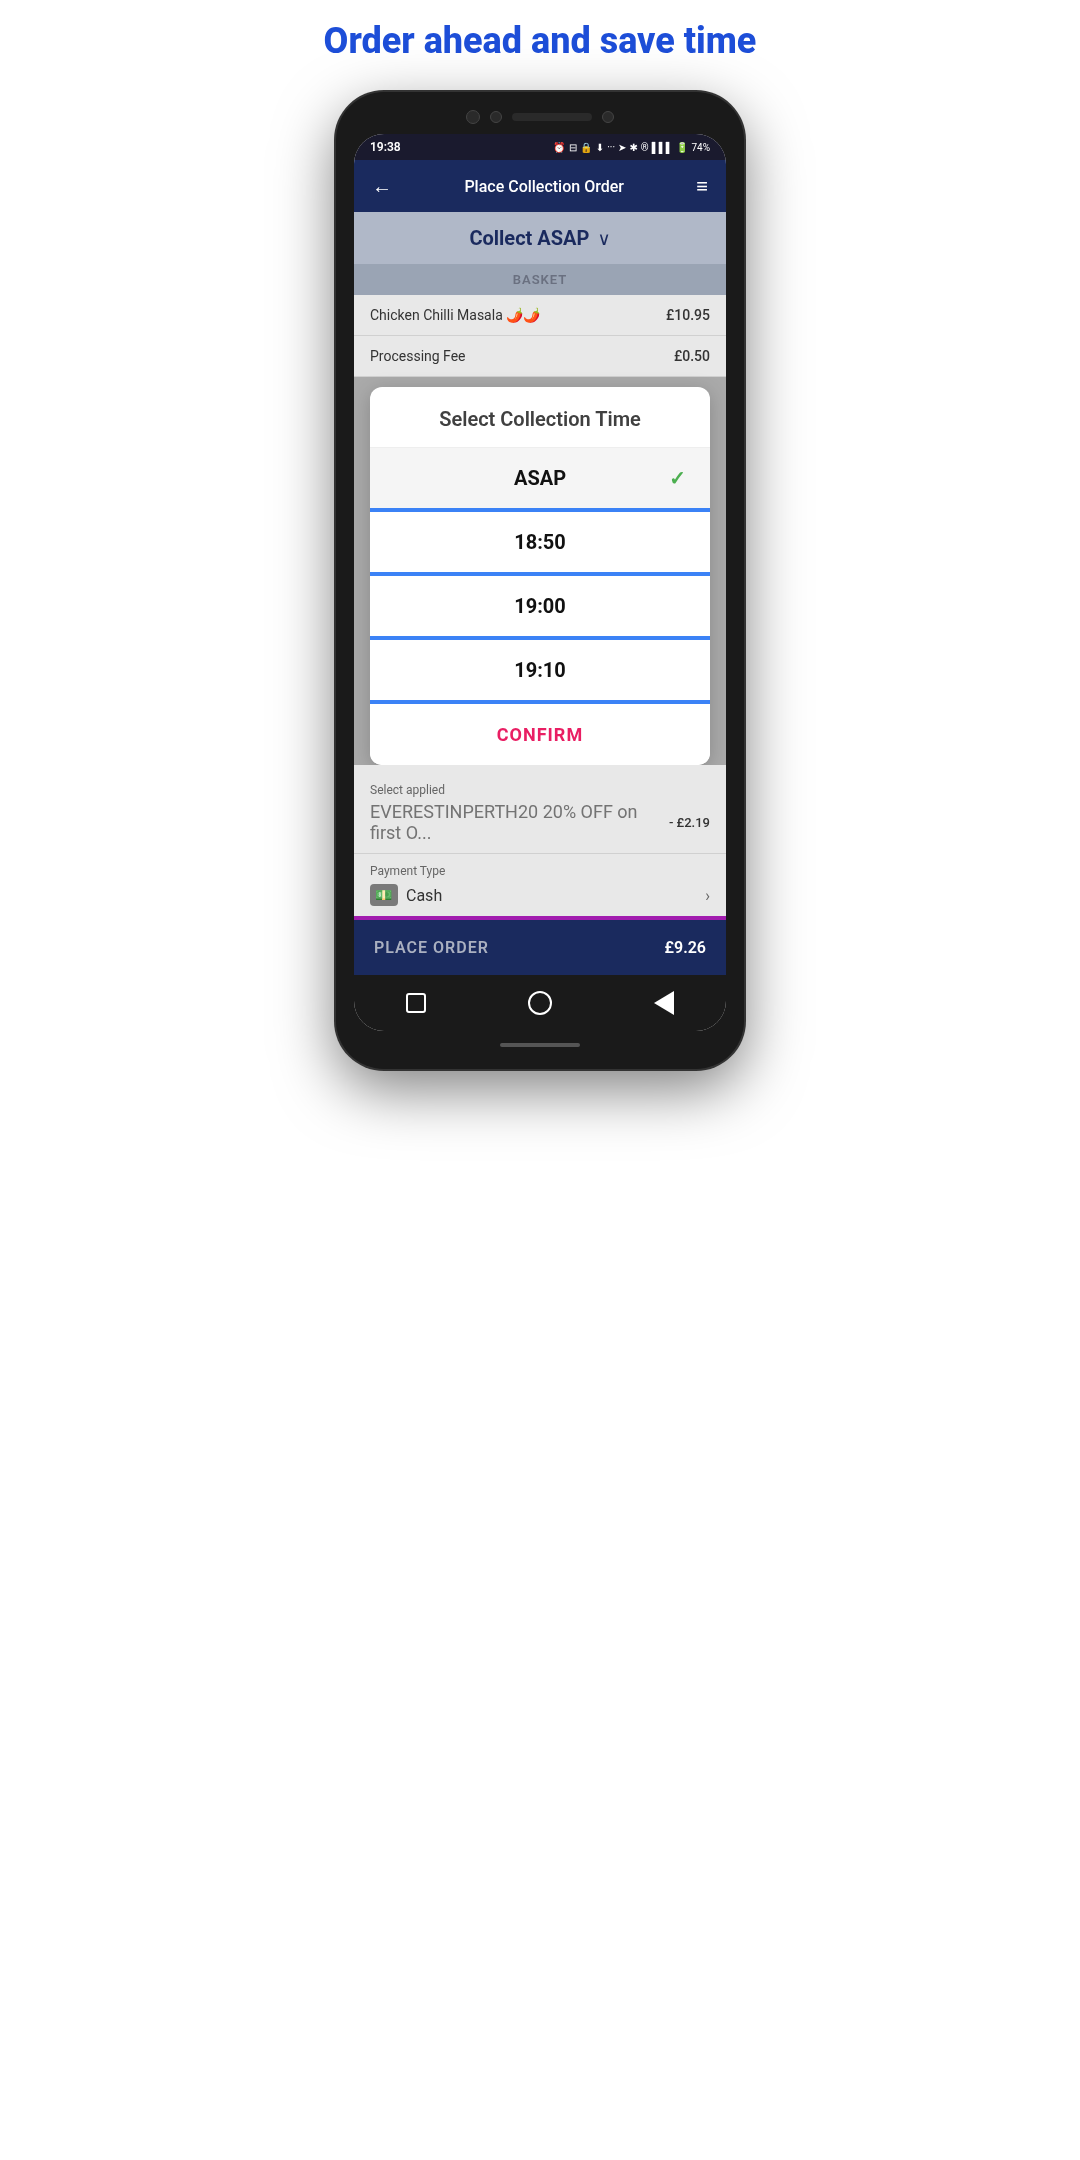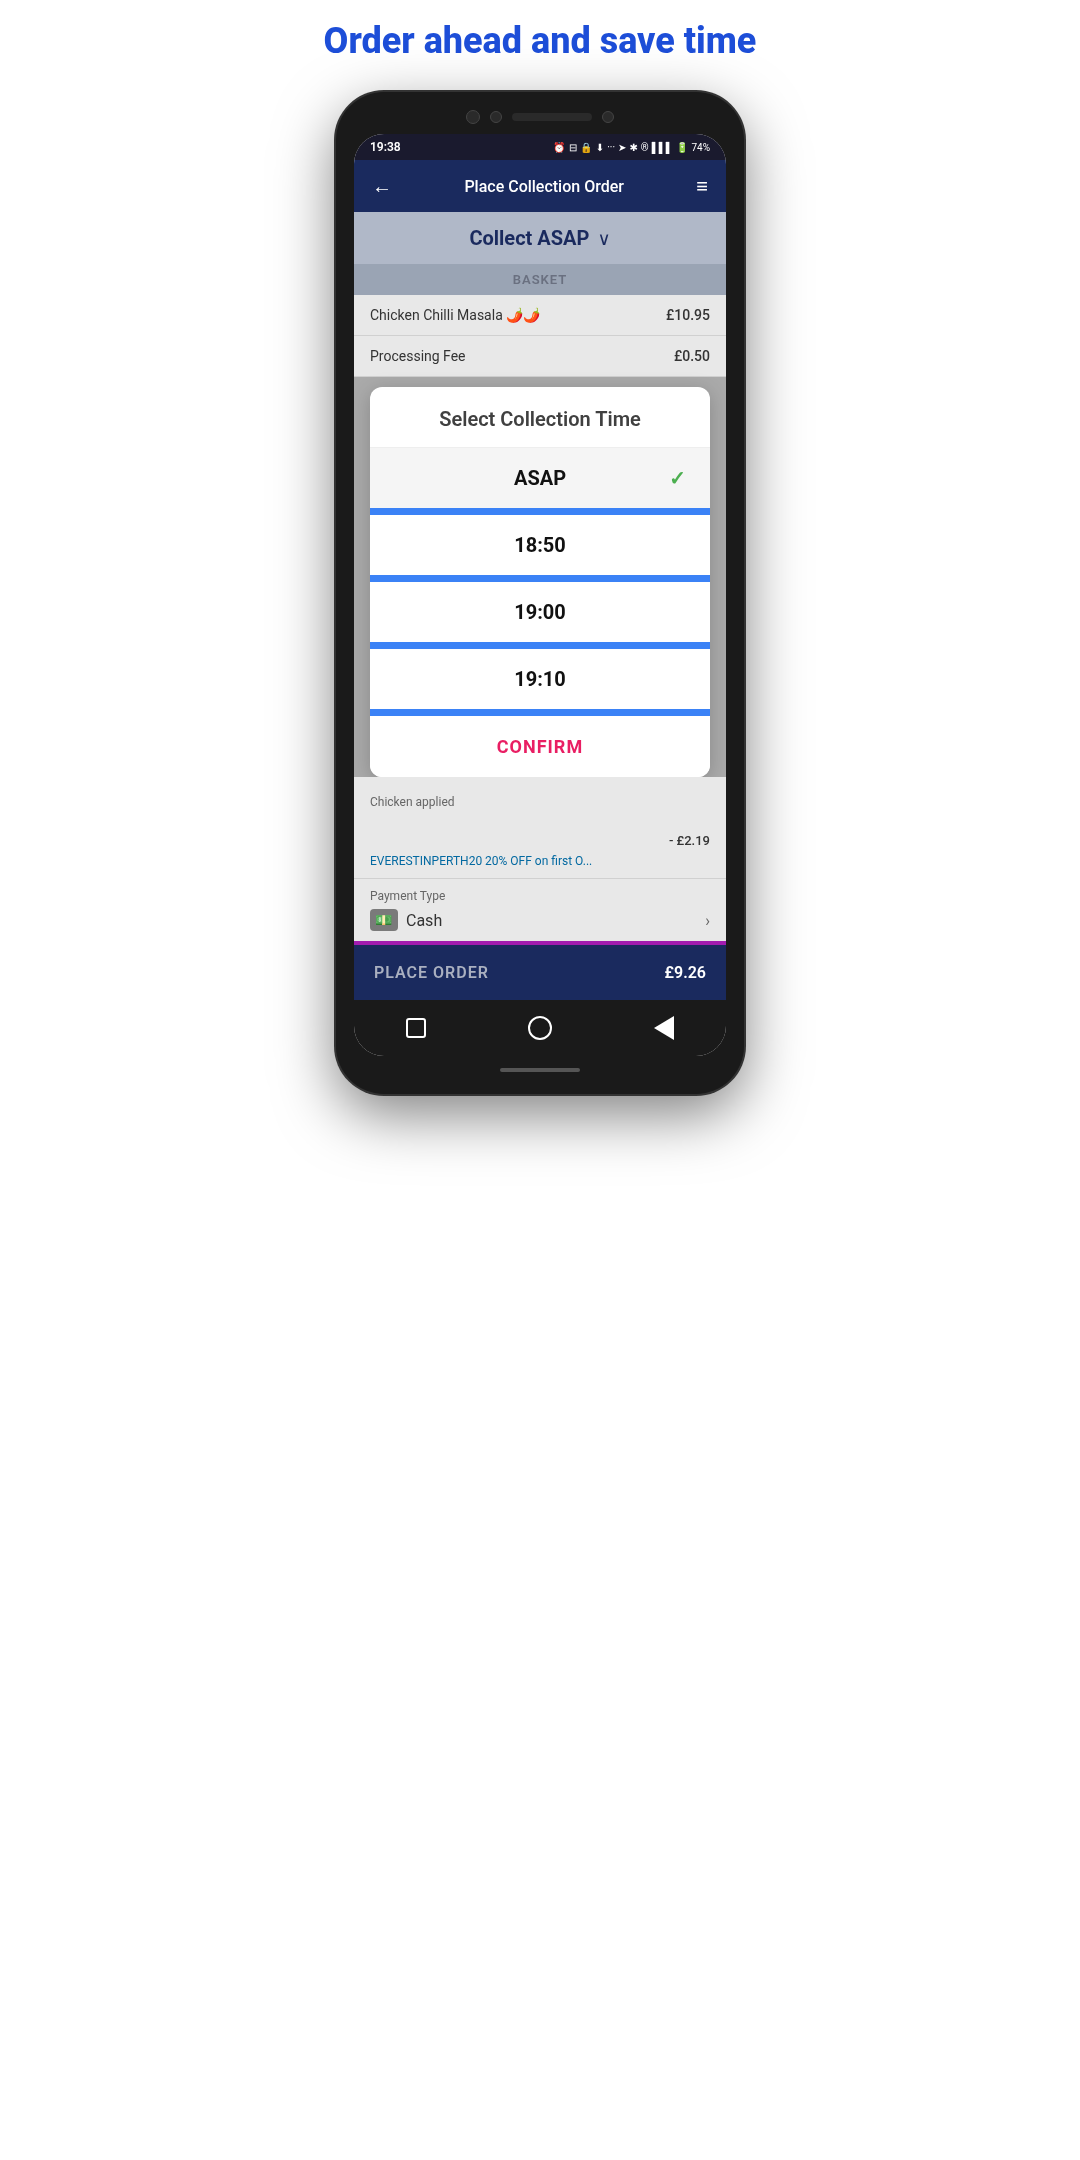--- a/index.html
+++ b/index.html
@@ -142,21 +142,21 @@
       border-bottom: 1px solid #eee;
     }
     .time-option {
       display: flex;
       align-items: center;
       justify-content: center;
       padding: 18px 16px;
       font-size: 20px;
       font-weight: 700;
       color: #111;
-      border-bottom: 7px solid #3b82f6;
+      border-bottom: 4px solid #3b82f6;
       position: relative;
       cursor: pointer;
     }
     .time-option.selected {
       background: #f5f5f5;
     }
     .checkmark {
       position: absolute;
       right: 24px;
       color: #4CAF50;
@@ -187,24 +187,23 @@
       font-size: 12px;
       color: #666;
       margin-bottom: 4px;
     }
     .voucher-row {
       display: flex;
       justify-content: space-between;
       align-items: center;
     }
     .voucher-code {
-      font-size: 12px;
-      color: #0369a1;
+      font-size: 18px;
+      color: #737373;
       flex: 1;
-      margin-top: 41px;
     }
     .voucher-discount {
       color: #333;
       font-size: 13px;
       font-weight: 500;
     }
     .payment-section {
       padding: 10px 16px;
       border-bottom: 4px solid #a21caf;
     }
@@ -371,21 +370,21 @@
           <div class="time-option">
             <span>19:10</span>
           </div>
 
           <div class="confirm-btn">CONFIRM</div>
         </div>
       </div>
 
       <div class="below-modal">
         <div class="voucher-section">
-          <div class="voucher-label">Chicken applied</div>
+          <div class="voucher-label">Select applied</div>
           <div class="voucher-row">
             <span class="voucher-code">EVERESTINPERTH20 20% OFF on first O...</span>
             <span class="voucher-discount">- £2.19</span>
           </div>
         </div>
 
         <div class="payment-section">
           <div class="payment-label">Payment Type</div>
           <div class="payment-row">
             <div class="payment-left">

